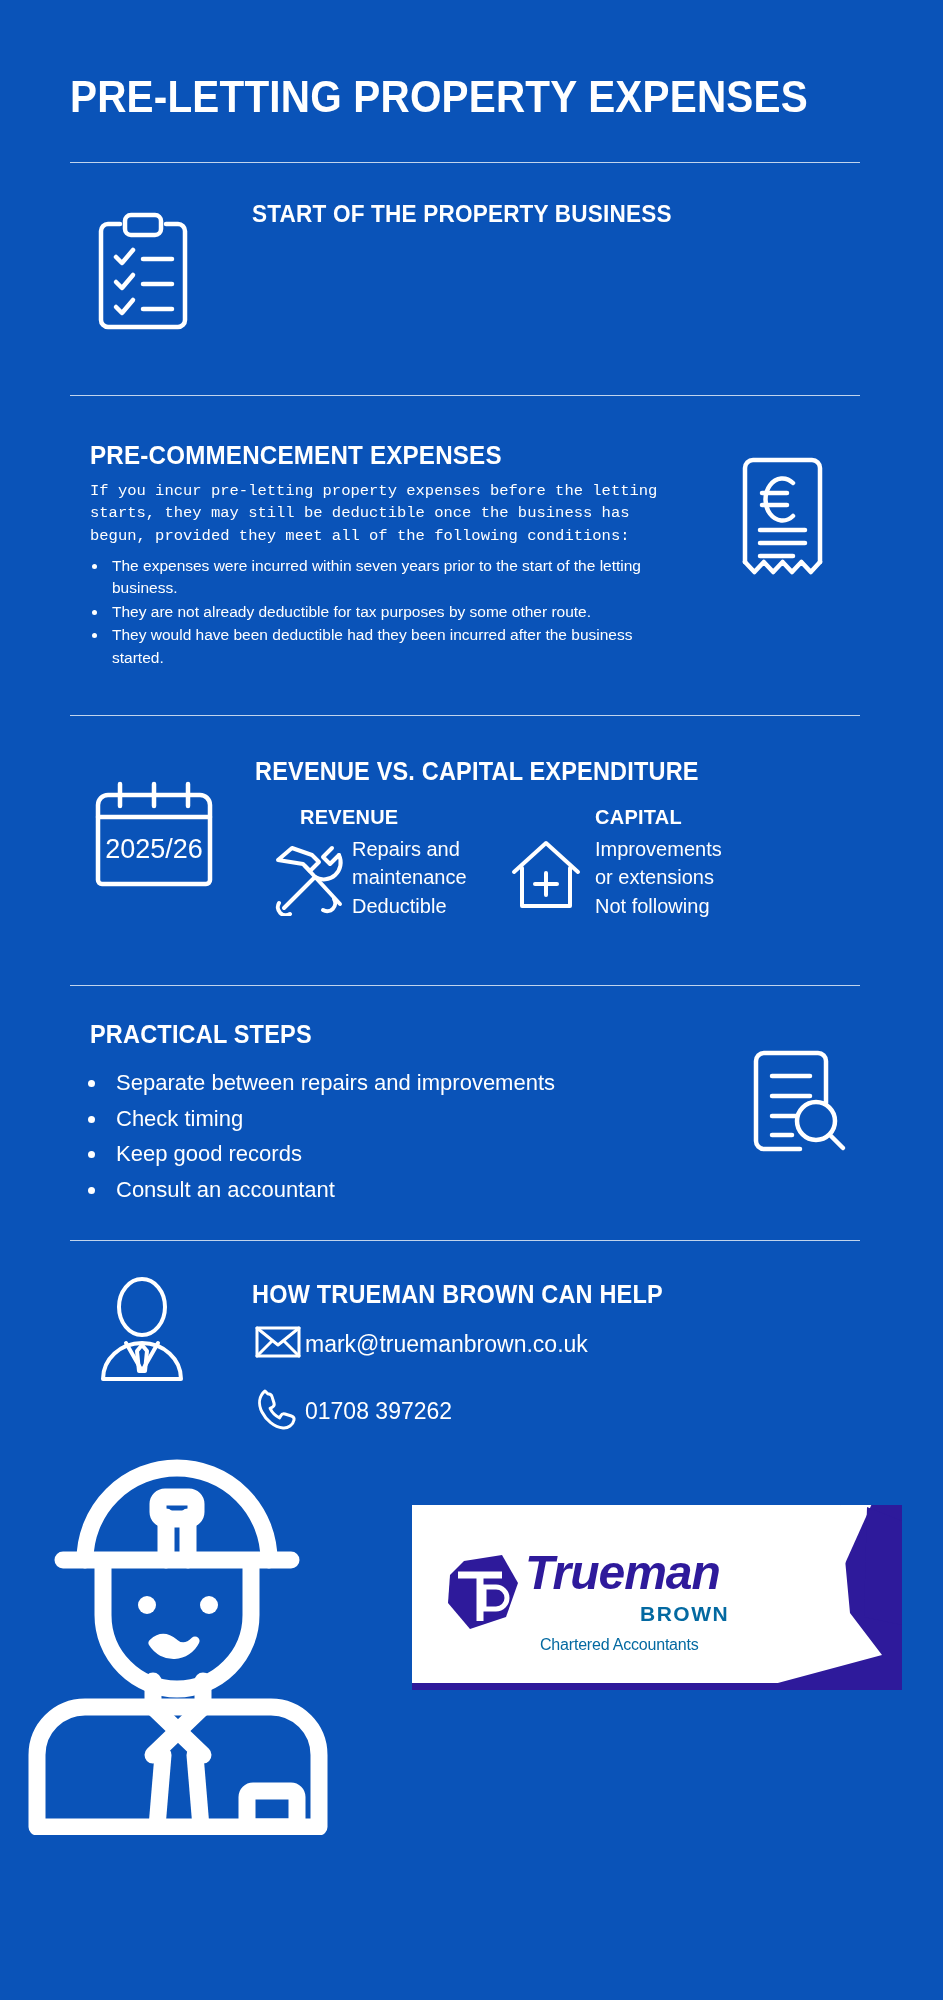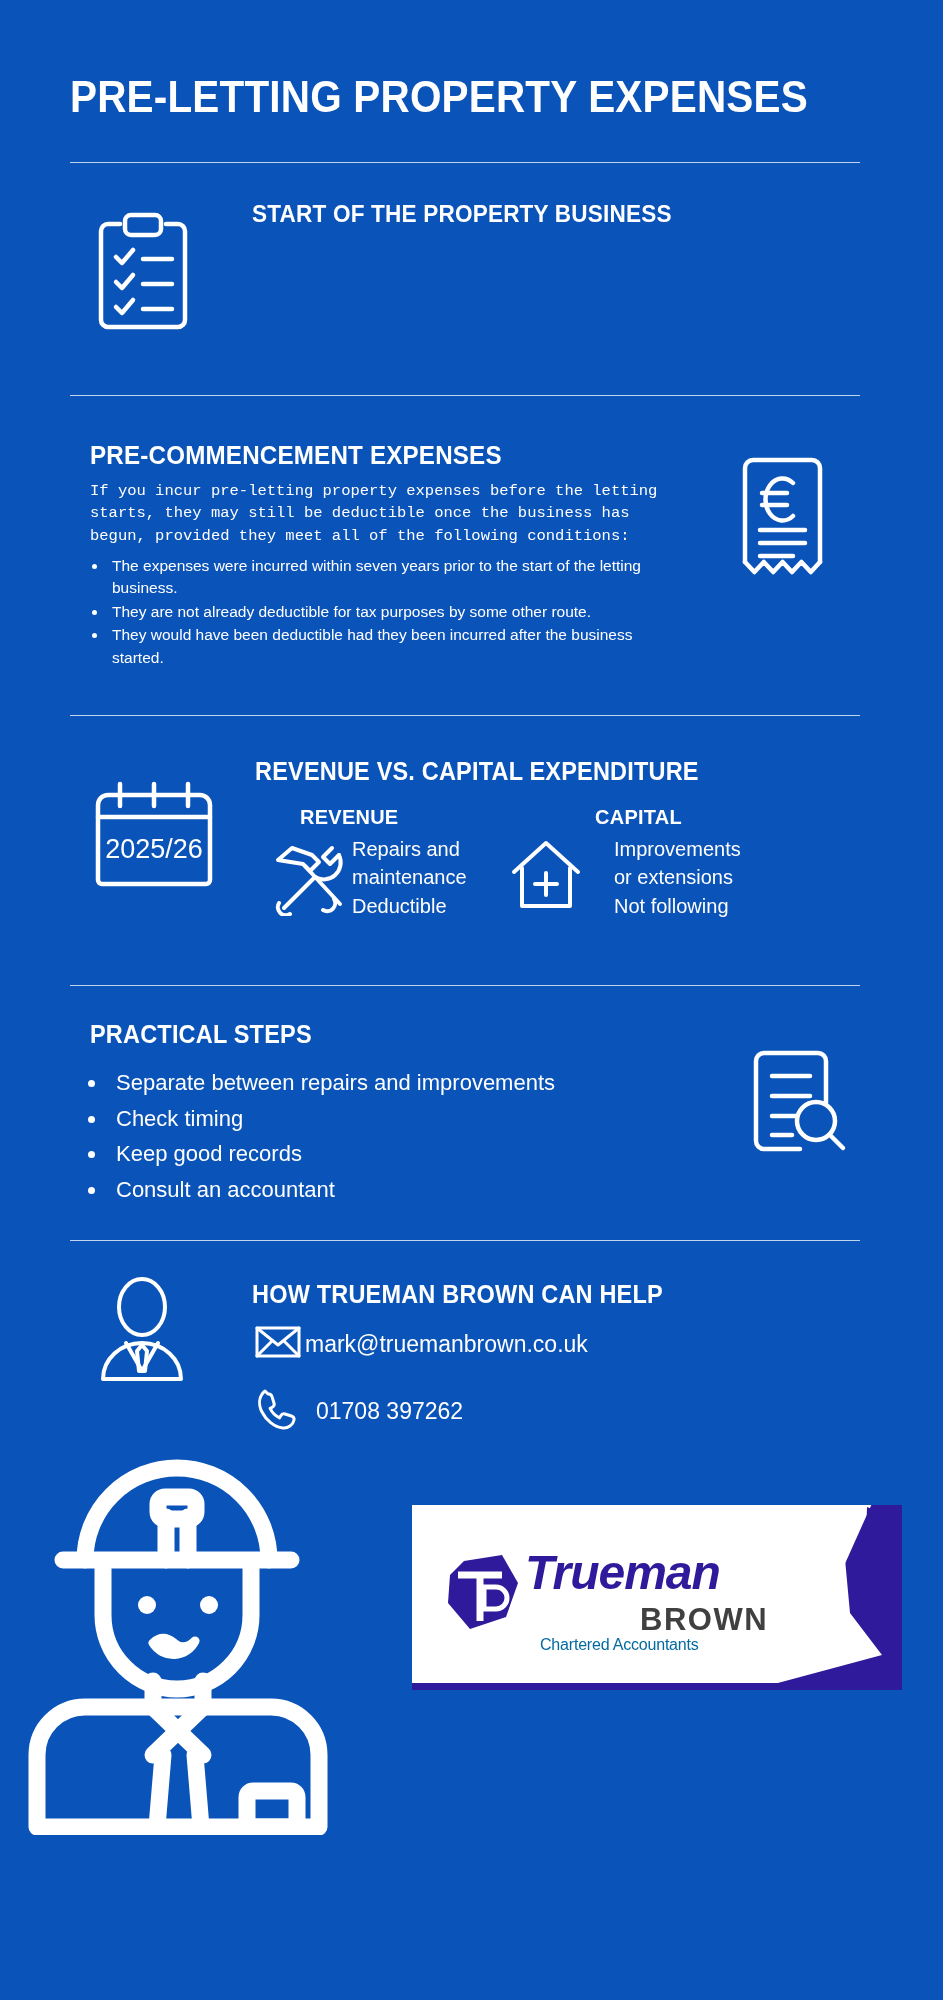--- a/index.html
+++ b/index.html
@@ -92,21 +92,21 @@
     transform: scaleX(0.95); transform-origin: left center;
   }
   #col-rev { position: absolute; left: 300px; top: 60px; width: 230px; }
   #col-cap { position: absolute; left: 595px; top: 60px; width: 230px; }
   .col-rows {
     margin-left: 0px; font-size: 20px; line-height: 1.42; font-weight: 300;
   }
   #rev-icon { position: absolute; left: 272px; top: 93px; }
   #cap-icon { position: absolute; left: 510px; top: 93px; }
   #rev-lines { position: absolute; left: 352px; top: 90px; width: 180px; }
-  #cap-lines { position: absolute; left: 614px; top: 90px; width: 210px; }
+  #cap-lines { position: absolute; left: 595px; top: 90px; width: 210px; }
   #sec3-divider { top: 985px; }
 
   
   #sec4 { position: absolute; left: 0; top: 1020px; width: 943px; }
   #sec4-head {
     position: absolute; left: 90px; top: 0px;
     font-size: 25px; font-weight: bold; letter-spacing: 0.2px;
     transform: scaleX(0.94); transform-origin: left center; white-space: nowrap;
   }
   #sec4-list {
@@ -120,41 +120,41 @@
   
   #sec5 { position: absolute; left: 0; top: 1265px; width: 943px; }
   #sec5-icon { position: absolute; left: 95px; top: 10px; }
   #sec5-head {
     position: absolute; left: 252px; top: 15px;
     font-size: 25px; font-weight: bold; letter-spacing: 0.2px;
     transform: scaleX(0.94); transform-origin: left center; white-space: nowrap;
   }
   .contact-row { position: absolute; left: 255px; display: flex; align-items: center; }
   #contact-email { top: 60px; }
-  #contact-phone { top: 122px; gap: 11px; }
+  #contact-phone { top: 122px; }
   .contact-text { font-size: 23px; font-weight: 300; margin-left: 4px; }
 
   
   #builder { position: absolute; left: 25px; top: 1455px; }
   #logo-card {
     position: absolute; left: 412px; top: 1505px;
     width: 490px; height: 185px;
     background: #ffffff;
     overflow: hidden;
   }
   #logo-mark { position: absolute; left: 32px; top: 48px; }
   #logo-trueman {
     position: absolute; left: 113px; top: 40px;
     font-family: "Liberation Sans", sans-serif;
     font-style: italic; font-weight: bold;
     font-size: 48px; color: #2E1A9B; letter-spacing: -1px;
   }
   #logo-brown {
     position: absolute; left: 228px; top: 97px;
-    font-weight: bold; font-size: 31px; color: #404040; letter-spacing: 1.5px; text-align: center;
+    font-weight: bold; font-size: 21px; color: #0369a1; letter-spacing: 1.5px; text-align: center;
   }
   #logo-chartered {
     position: absolute; left: 128px; top: 131px;
     font-size: 16px; color: #0369a1; letter-spacing: -0.2px;
   }
   .swoosh { position: absolute; }
 </style>
 </head>
 <body>
 

